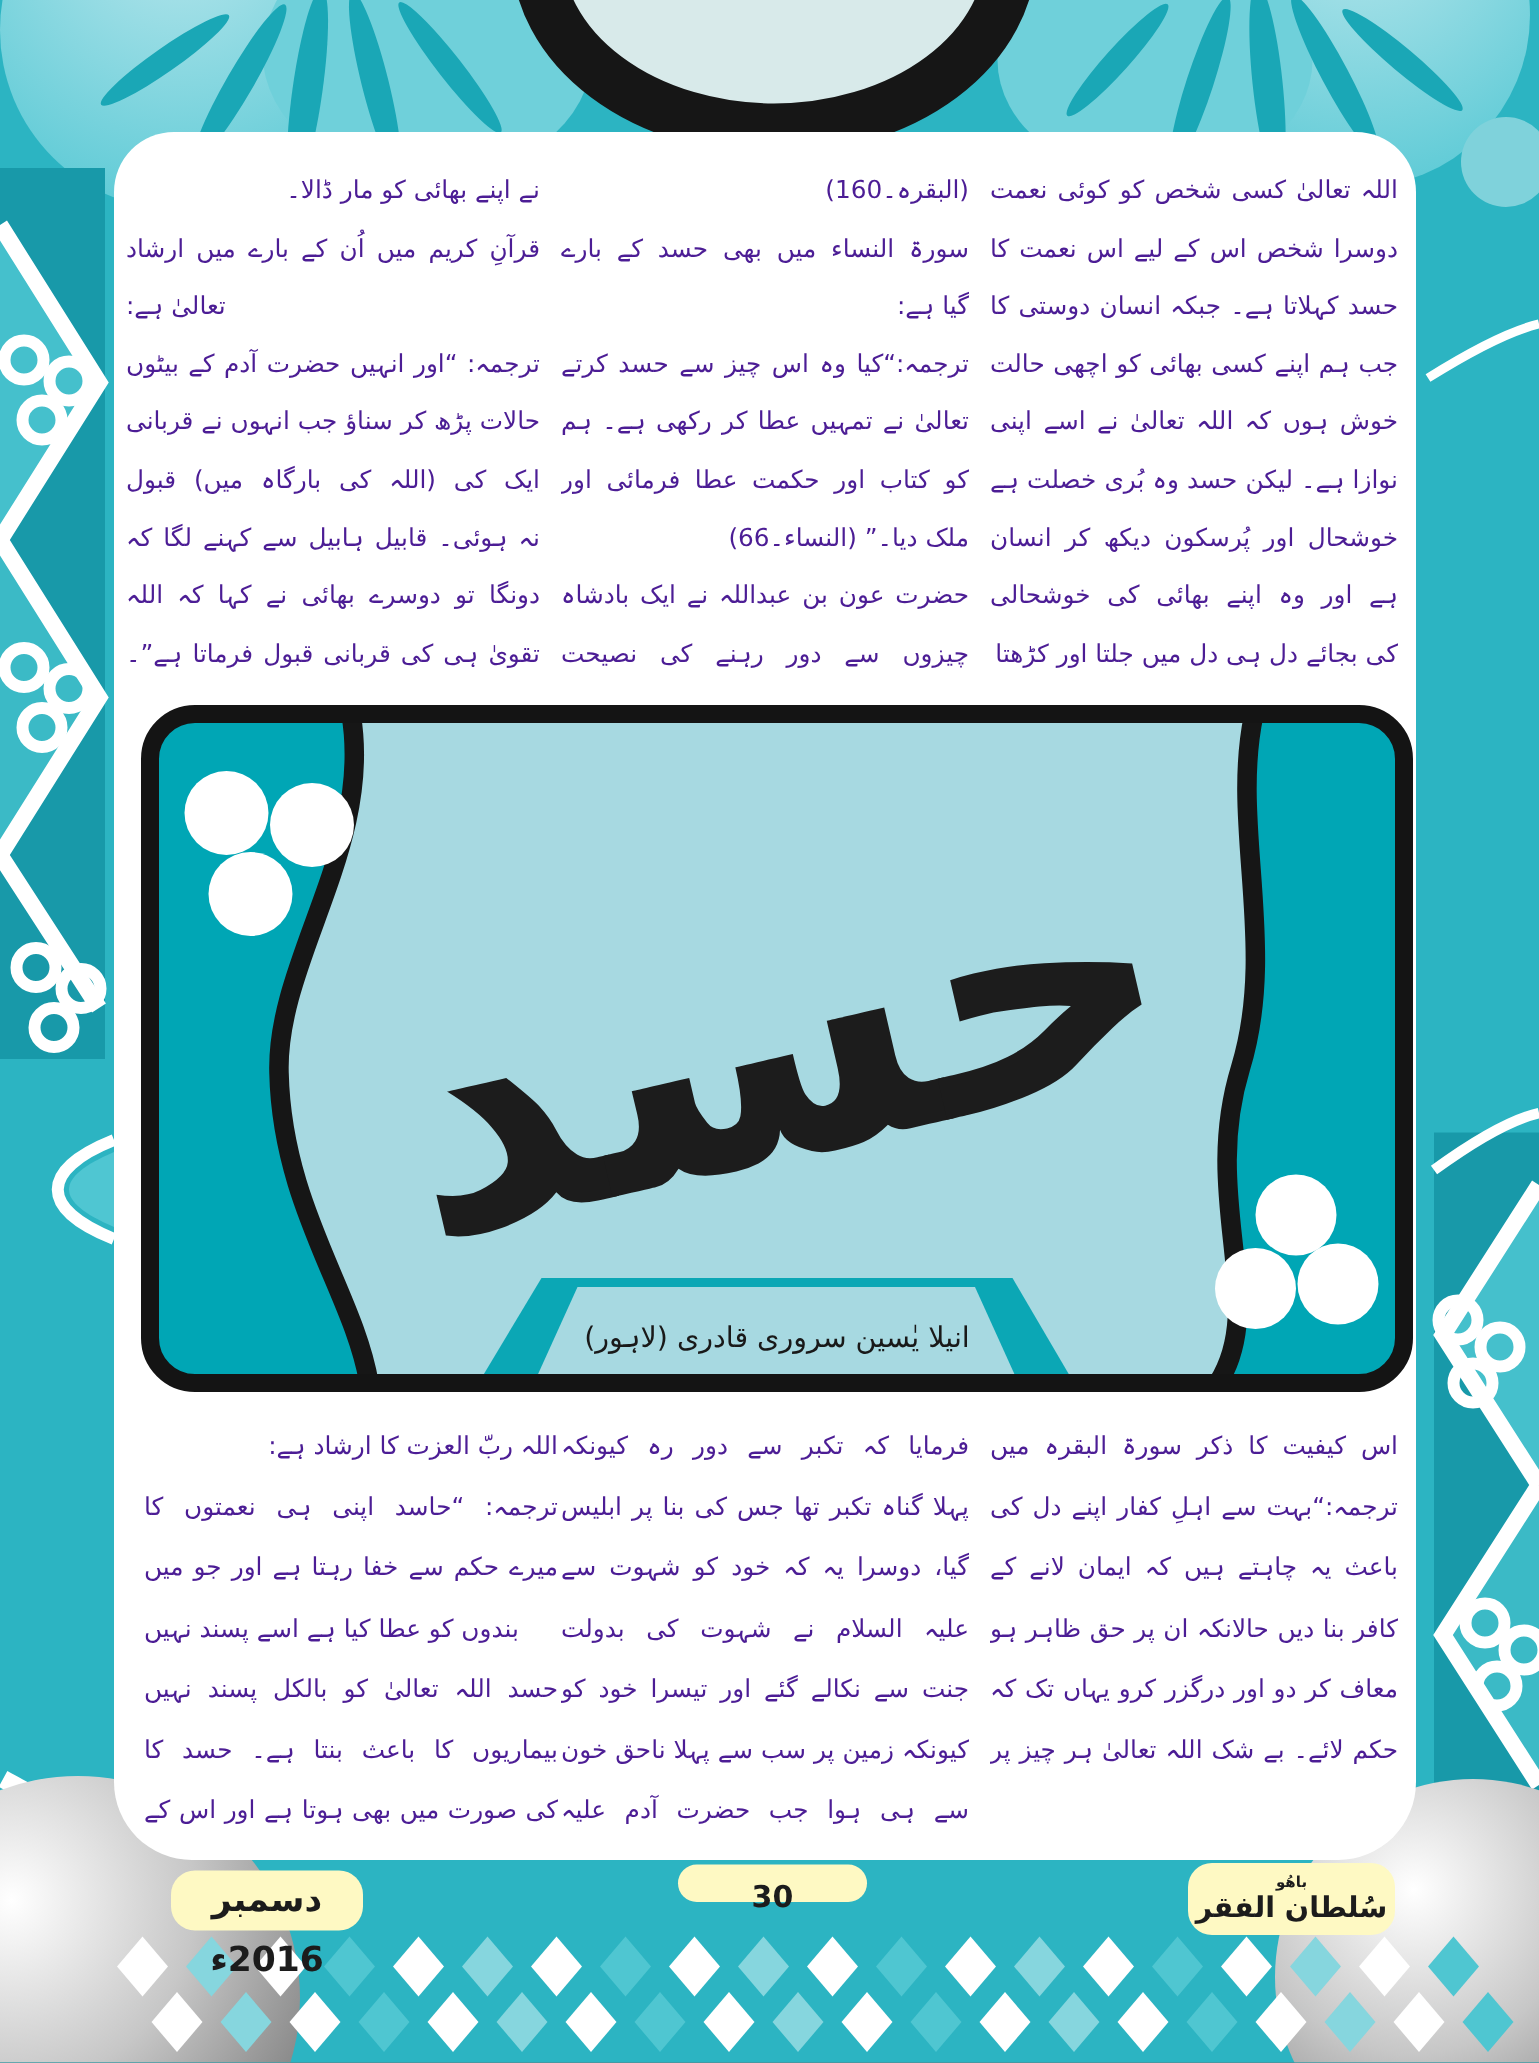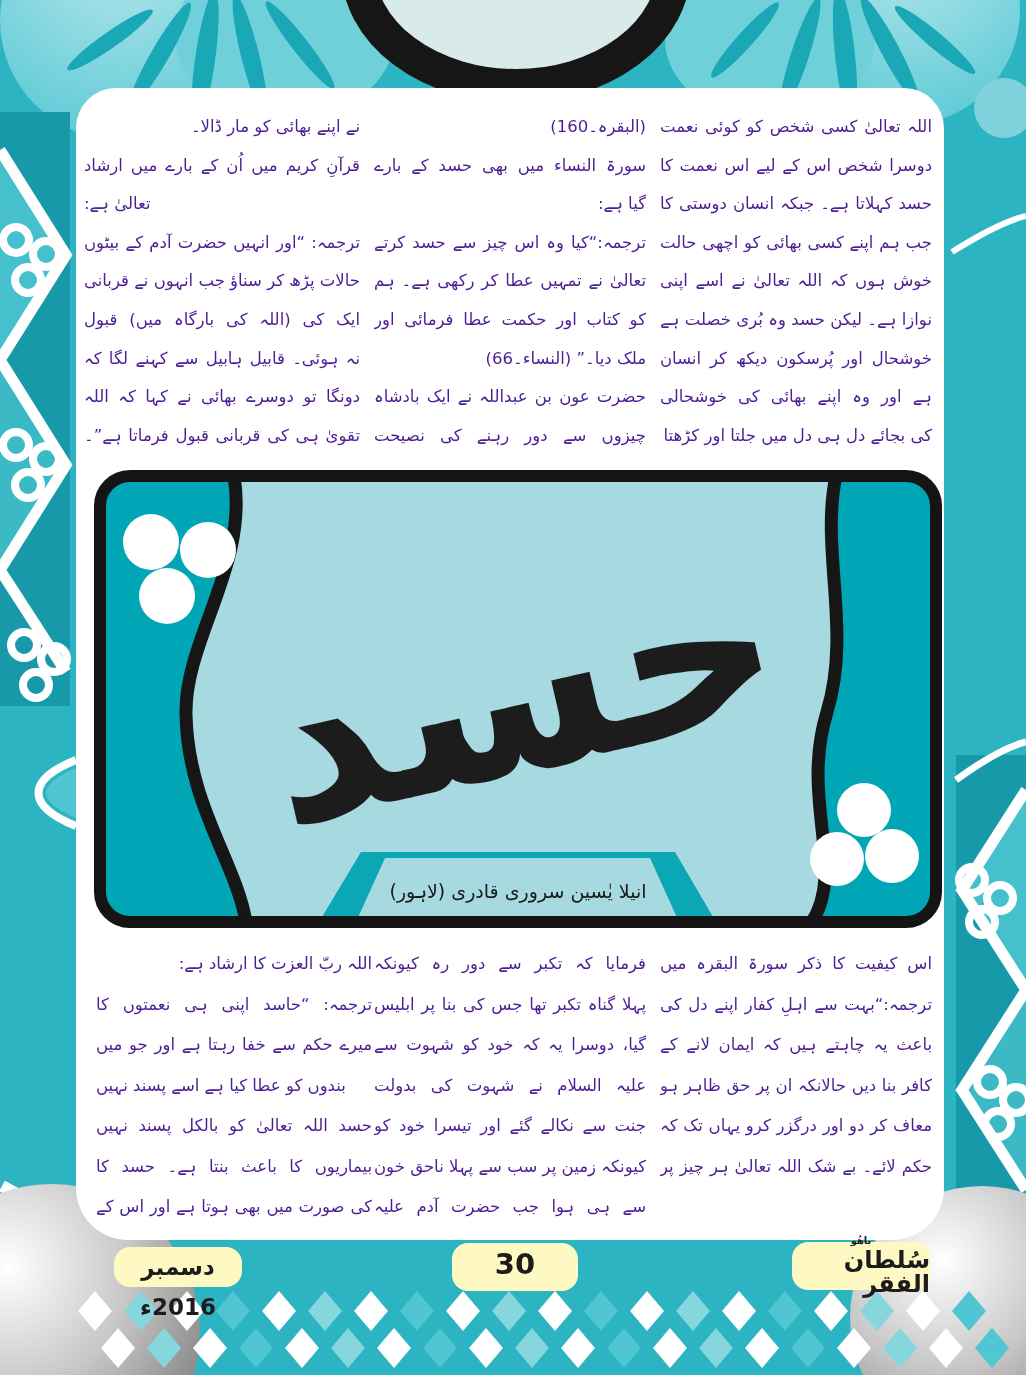--- a/index.html
+++ b/index.html
@@ -21,27 +21,27 @@
   }
   .col-bot .line{height:40.5px;line-height:40.5px;}
   .line.nr{text-align:right;text-align-last:right;}
   .line.nl{text-align:left;text-align-last:left;}
   .emblem{position:absolute;left:94px;top:470px;width:848px;height:458px;z-index:3;}
   .badge{
     position:absolute;background:#fef9c3;border-radius:16px;color:#1c1c1c;
     text-align:center;z-index:4;direction:rtl;
   }
   .badge-date{left:114px;top:1247px;width:128px;height:40px;line-height:40px;font-size:23px;font-weight:bold;}
-  .badge-page{left:452px;top:1243px;width:126px;height:48px;line-height:42px;font-size:29px;font-weight:bold;direction:ltr;}
+  .badge-page{left:452px;top:1243px;width:126px;height:25px;line-height:42px;font-size:20px;font-weight:bold;direction:ltr;}
   .badge-logo{
     left:792px;top:1242px;width:138px;height:48px;font-weight:bold;
     display:flex;flex-direction:column;align-items:center;justify-content:center;line-height:1;
   }
   .badge-logo .logo-top{font-size:10px;margin-bottom:2px;}
-  .badge-logo .logo-main{font-size:24px;text-align:right;}
+  .badge-logo .logo-main{font-size:19px;}
 </style>
 </head>
 <body>
 
 <div class="page">
 
   <svg class="bg-svg" width="1026" height="1375" viewBox="0 0 1026 1375">
     <defs>
       <radialGradient id="silver" cx="35%" cy="28%" r="75%">
         <stop offset="0%" stop-color="#ffffff"></stop>

